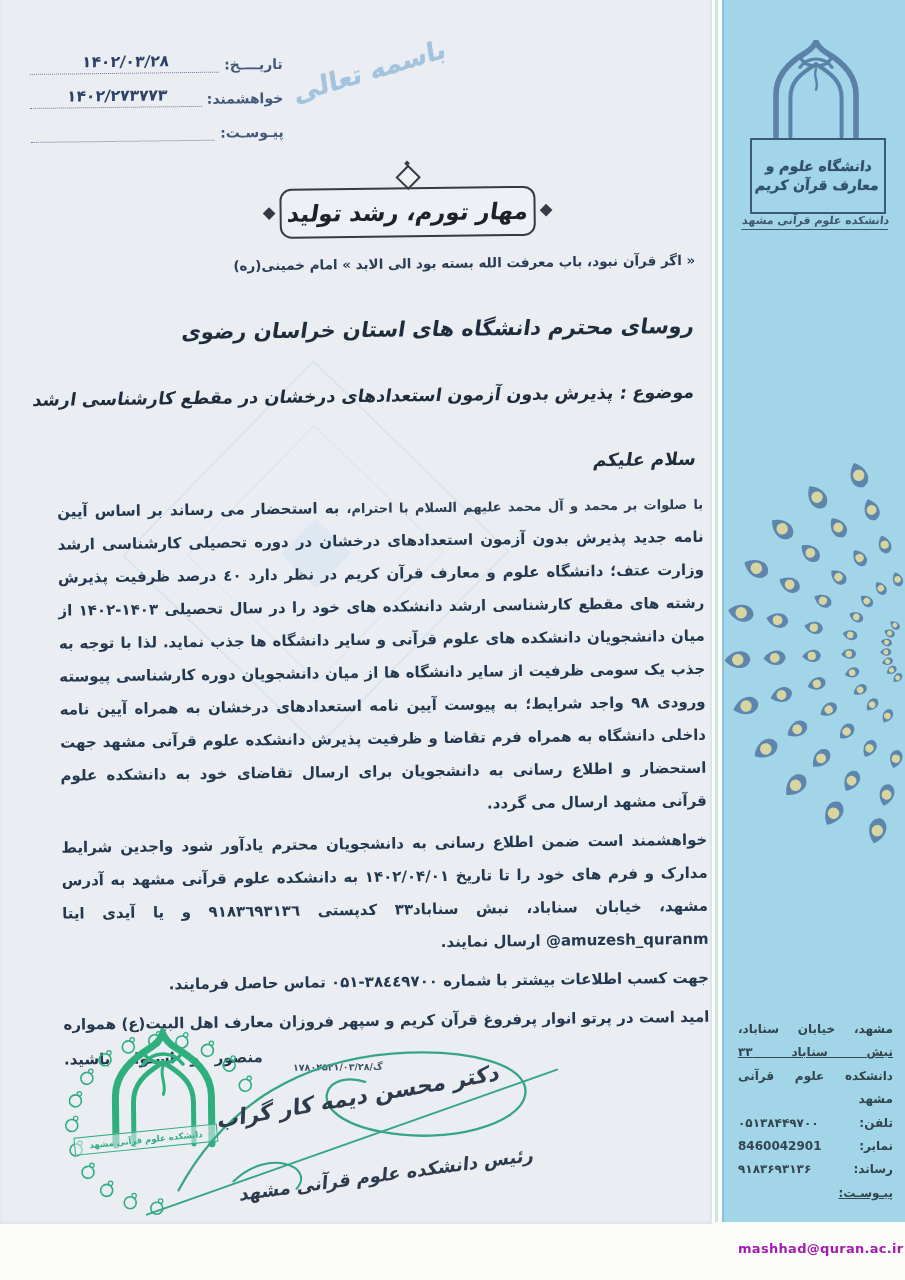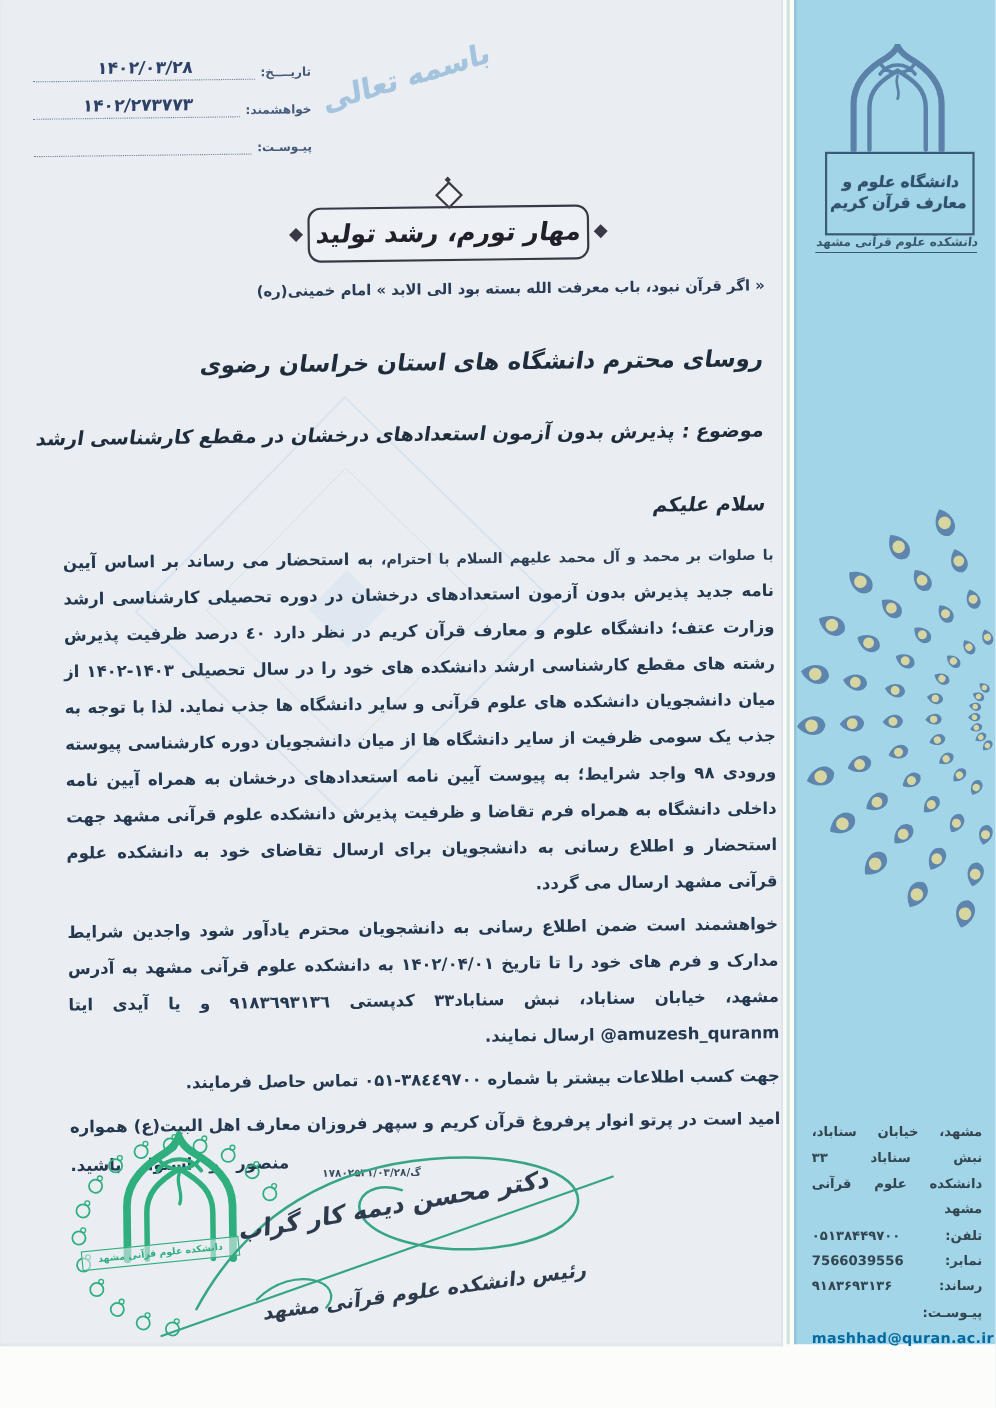--- a/index.html
+++ b/index.html
@@ -15,21 +15,21 @@
     position:absolute;left:0;top:0;width:712px;height:1224px;
     background:#eaeef3;
     box-shadow:inset -2px 0 0 #dfe4ea, inset 0 -2px 3px #dde2e8;
   }
   .tilt{position:absolute;inset:0;transform:rotate(-0.7deg);transform-origin:50% 40%;}
 
   
   .hdr-fields{position:absolute;left:36px;top:50px;width:252px;direction:rtl;}
   .hdr-row{display:flex;align-items:flex-end;margin-bottom:13px;}
   .hdr-label{
-    font-size:11px;font-weight:bold;color:#44597a;letter-spacing:1px;
+    font-size:14px;font-weight:bold;color:#44597a;letter-spacing:1px;
     white-space:nowrap;padding-left:4px;
   }
   .hdr-line{
     flex:1;border-bottom:1.5px dotted #6b7d99;min-height:20px;
     text-align:center;font-weight:bold;font-size:15.5px;color:#2d4266;
     transform:skewX(-6deg);
   }
 
   
   .bismillah{
@@ -148,22 +148,22 @@
     position:absolute;left:0;top:214px;width:100%;text-align:center;
     font-size:11px;font-weight:bold;color:#3b566d;direction:rtl;
   }
   .faculty-line span{border-bottom:1px solid #3b566d;padding-bottom:2px;transform:skewX(-6deg);display:inline-block;}
   .pattern-svg{position:absolute;left:0;top:298px;}
   .contact{
     position:absolute;left:14px;right:14px;top:1018px;direction:rtl;
     font-size:12px;font-weight:bold;color:#33454f;line-height:1.95;
   }
   .contact .row{text-align:justify;text-align-last:justify;}
-  .contact .spread{letter-spacing:3px;text-align-last:justify;}
-  .contact .email{direction:ltr;text-align:left;font-size:13px;letter-spacing:.3px;color:#0369a1;text-align-last:left;}
+  .contact .spread{letter-spacing:3px;text-align-last:justify;text-decoration:underline;}
+  .contact .email{direction:ltr;text-align:left;font-size:13px;letter-spacing:.3px;color:#a21caf;text-align-last:left;margin-top:31px;}
 </style>
 </head>
 <body>
 
 <div class="stage">
 
   <div class="paper">
     <div class="tilt">
 
       <div class="wm">
@@ -492,20 +492,20 @@
           <path d="M0 -13.765 C 11.012 -5.506 11.562600000000002 9.9108 0 12.1132 C -11.562600000000002 9.9108 -11.012 -5.506 0 -13.765 Z" fill="#5d85ae"></path>
           <circle r="5.73" cy="-0.55" fill="#d8d6a0"></circle>
         </g>
       </svg>
 
     <div class="contact">
       <div class="row">مشهد، خیابان سناباد،</div>
       <div class="row spread">نبش سناباد ۳۳</div>
       <div class="row">دانشکده علوم قرآنی مشهد</div>
       <div class="row"><span>تلفن:</span> <span>۰۵۱۳۸۴۴۹۷۰۰</span></div>
-      <div class="row"><span>نمابر:</span> <span>7566039556</span></div>
+      <div class="row"><span>نمابر:</span> <span>8460042901</span></div>
       <div class="row"><span>رساند:</span> <span>۹۱۸۳۶۹۳۱۳۶</span></div>
       <div class="row spread">پیـوسـت:</div>
       <div class="row email">mashhad@quran.ac.ir</div>
     </div>
   </aside>
 
 </div>
 
 </body></html>

